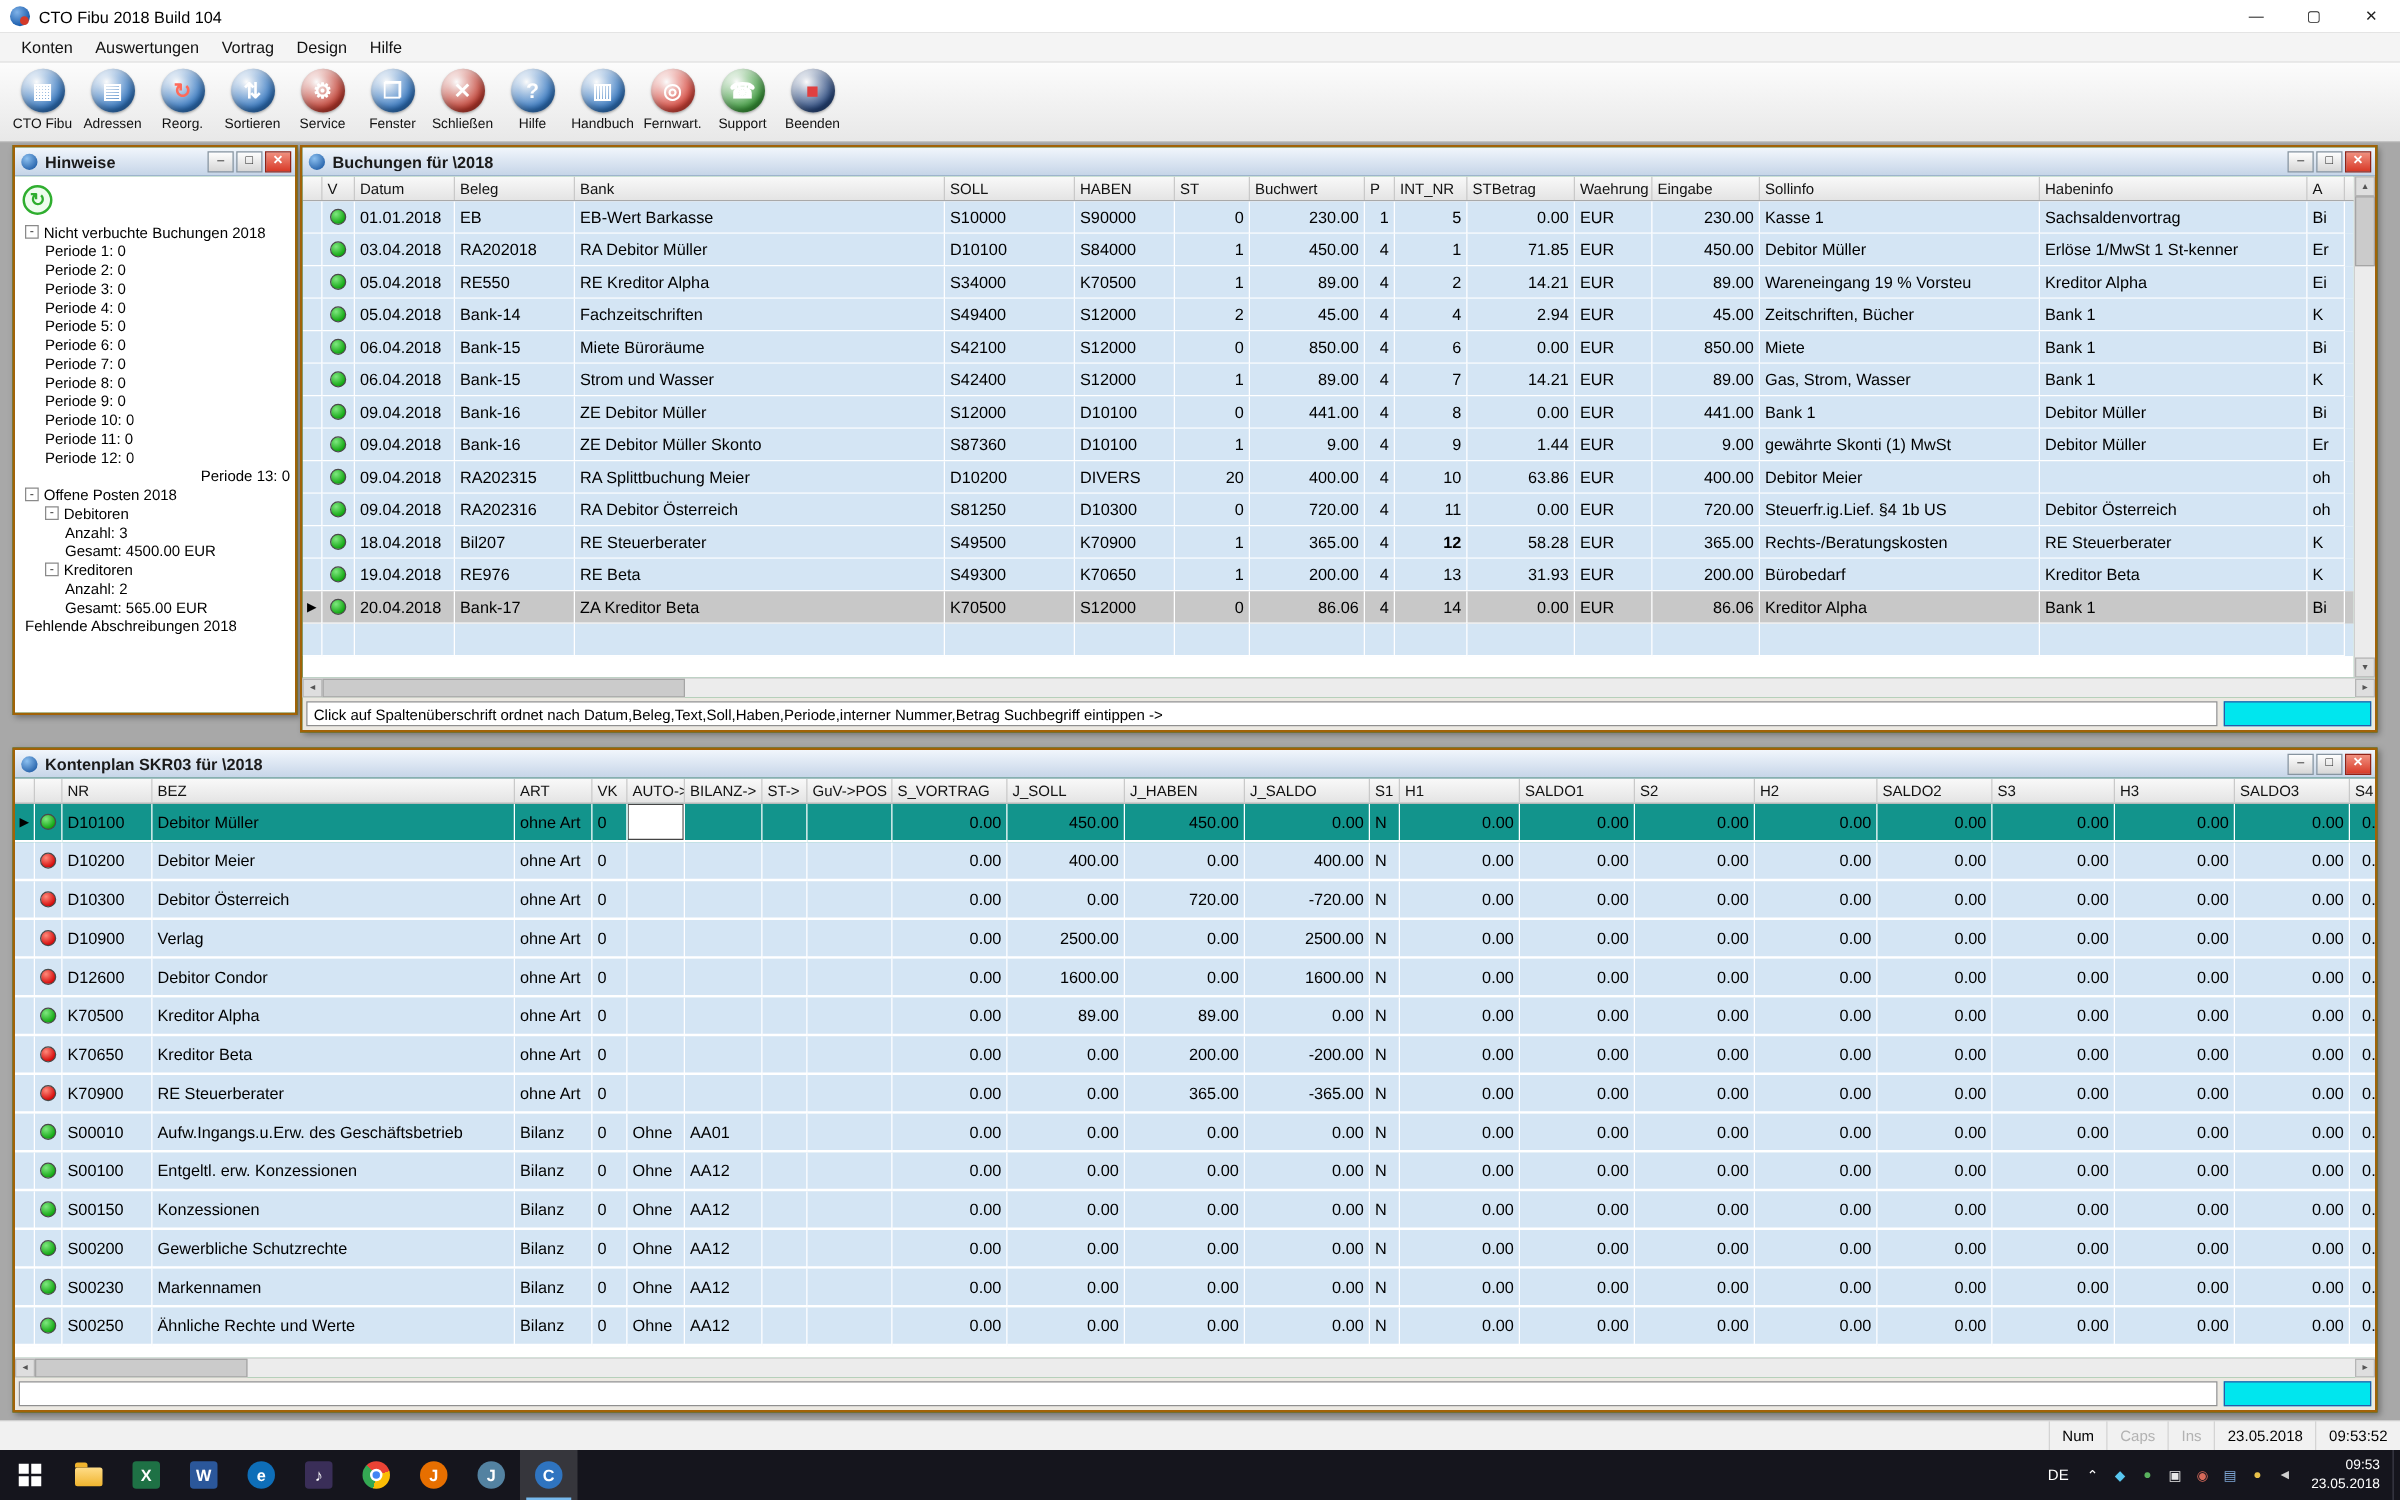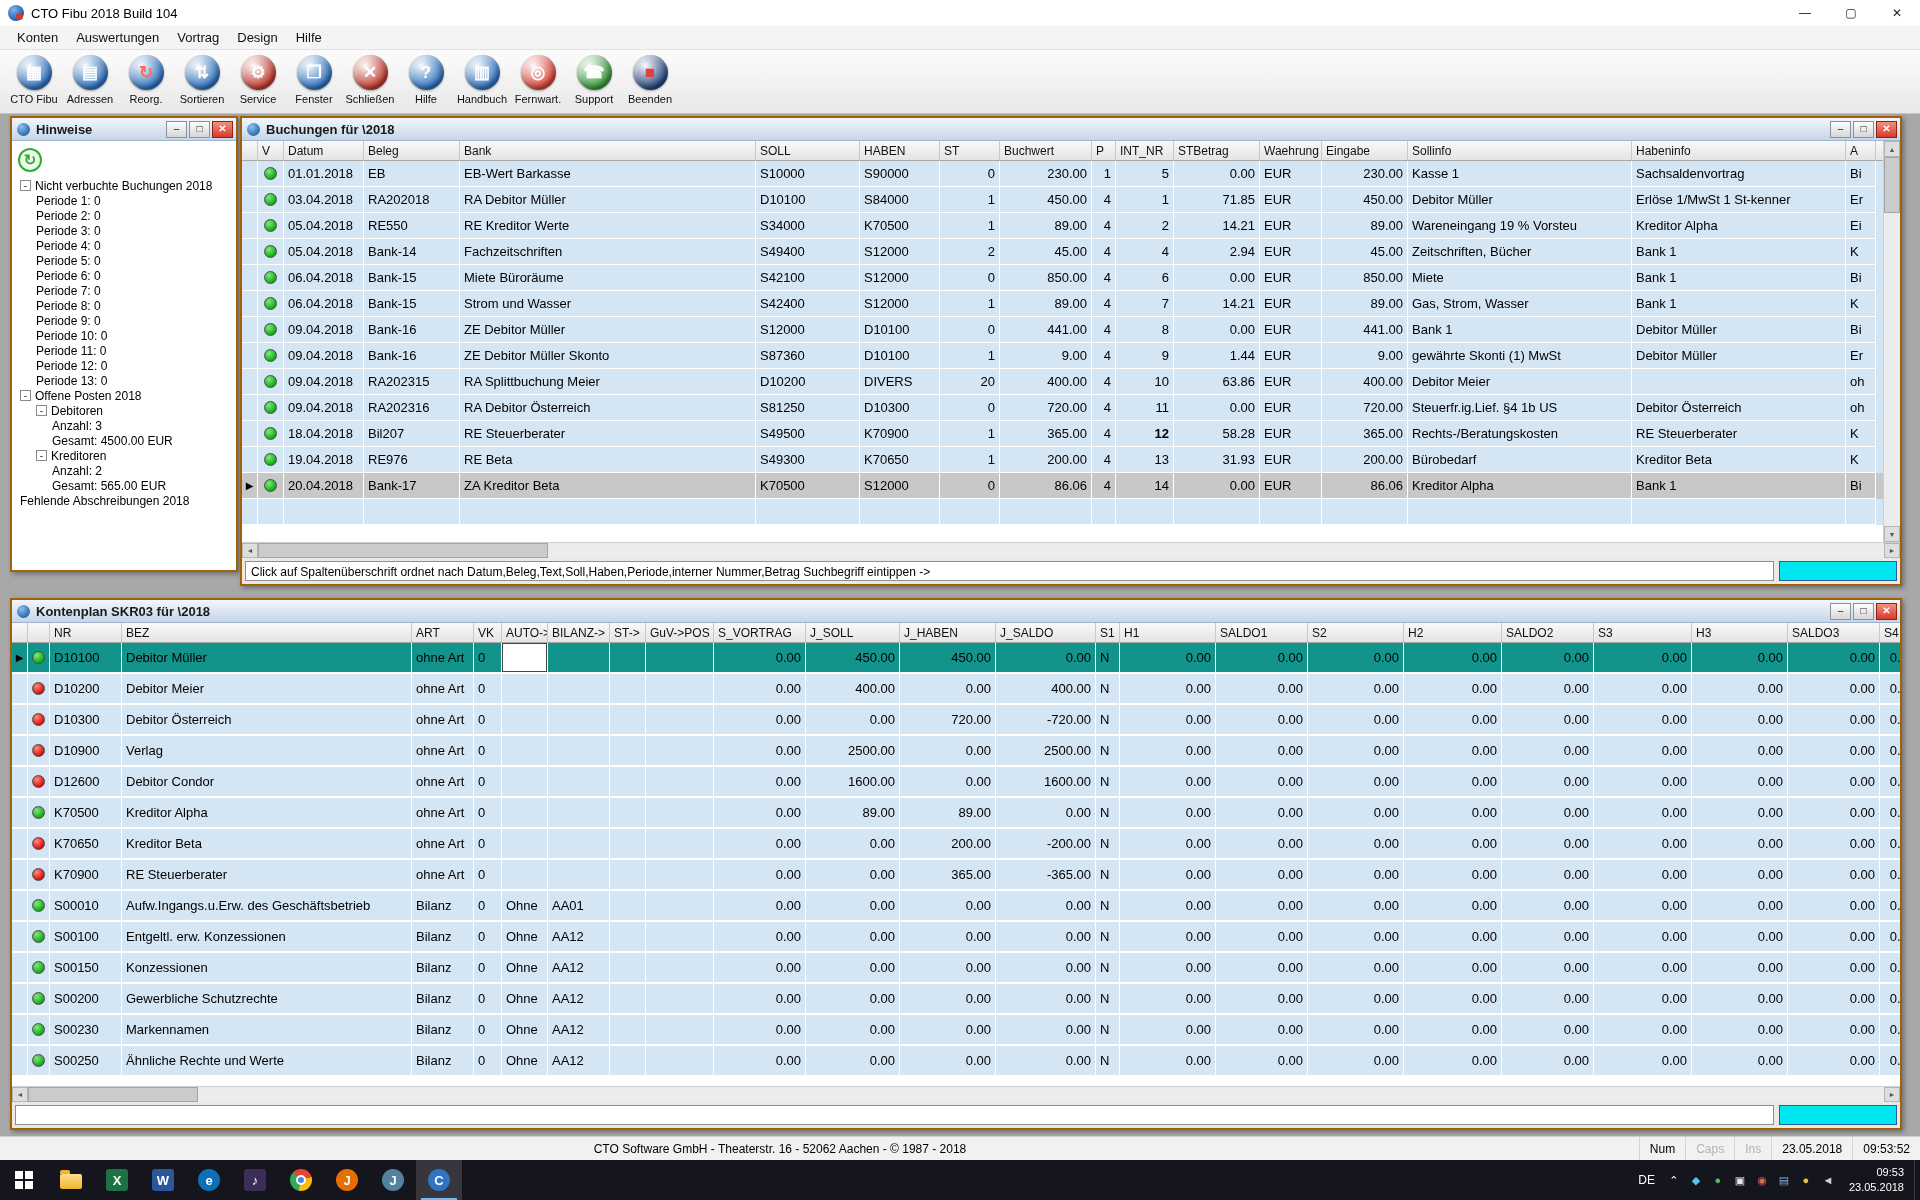--- a/index.html
+++ b/index.html
@@ -220,21 +220,21 @@
             </div>
             <div class="tree-item" style="padding-left: 20px;">
               <span class="tree-label">Periode 10: 0</span>
             </div>
             <div class="tree-item" style="padding-left: 20px;">
               <span class="tree-label">Periode 11: 0</span>
             </div>
             <div class="tree-item" style="padding-left: 20px;">
               <span class="tree-label">Periode 12: 0</span>
             </div>
-            <div class="tree-item" style="padding-left: 20px;">
+            <div class="tree-item" style="padding-left: 20px; justify-content: flex-end;">
               <span class="tree-label">Periode 13: 0</span>
             </div>
             <div class="tree-item" style="padding-left: 4px;">
               <span class="expander">-</span>
               <span class="tree-label">Offene Posten 2018</span>
             </div>
             <div class="tree-item" style="padding-left: 20px;">
               <span class="expander">-</span>
               <span class="tree-label">Debitoren</span>
             </div>
@@ -333,21 +333,21 @@
                 <div class="td l" style="width: 214px;">Erlöse 1/MwSt 1 St-kenner</div>
                 <div class="td l" style="width: 30px;">Er</div>
               </div>
               <div class="tr">
                 <div class="td l c selcell" style="width: 16px;"></div>
                 <div class="td l c" style="width: 26px;">
                   <span class="dot green"></span>
                 </div>
                 <div class="td l" style="width: 80px;">05.04.2018</div>
                 <div class="td l" style="width: 96px;">RE550</div>
-                <div class="td l" style="width: 296px;">RE Kreditor Werte</div>
+                <div class="td l" style="width: 296px;">RE Kreditor Alpha</div>
                 <div class="td l" style="width: 104px;">S34000</div>
                 <div class="td l" style="width: 80px;">K70500</div>
                 <div class="td r" style="width: 60px;">1</div>
                 <div class="td r" style="width: 92px;">89.00</div>
                 <div class="td r" style="width: 24px;">4</div>
                 <div class="td r" style="width: 58px;">2</div>
                 <div class="td r" style="width: 86px;">14.21</div>
                 <div class="td l" style="width: 62px;">EUR</div>
                 <div class="td r" style="width: 86px;">89.00</div>
                 <div class="td l" style="width: 224px;">Wareneingang 19 % Vorsteu</div>
@@ -1042,21 +1042,20 @@
       </div>
       <div class="hintrow">
         <div class="hint-input"></div>
         <div class="cyan-box"></div>
       </div>
     </div>
 
   </div>
 
   <div class="statusbar">
-    <div class="sb-company">CTO Software GmbH - Theaterstr. 16 - 52062 Aachen - © 1987 - 2018</div>
     <div class="sb-right">
       <div class="sb-seg">Num</div>
       <div class="sb-seg sb-dim">Caps</div>
       <div class="sb-seg sb-dim">Ins</div>
       <div class="sb-seg">23.05.2018</div>
       <div class="sb-seg">09:53:52</div>
     </div>
   </div>
 
   <div class="taskbar">

